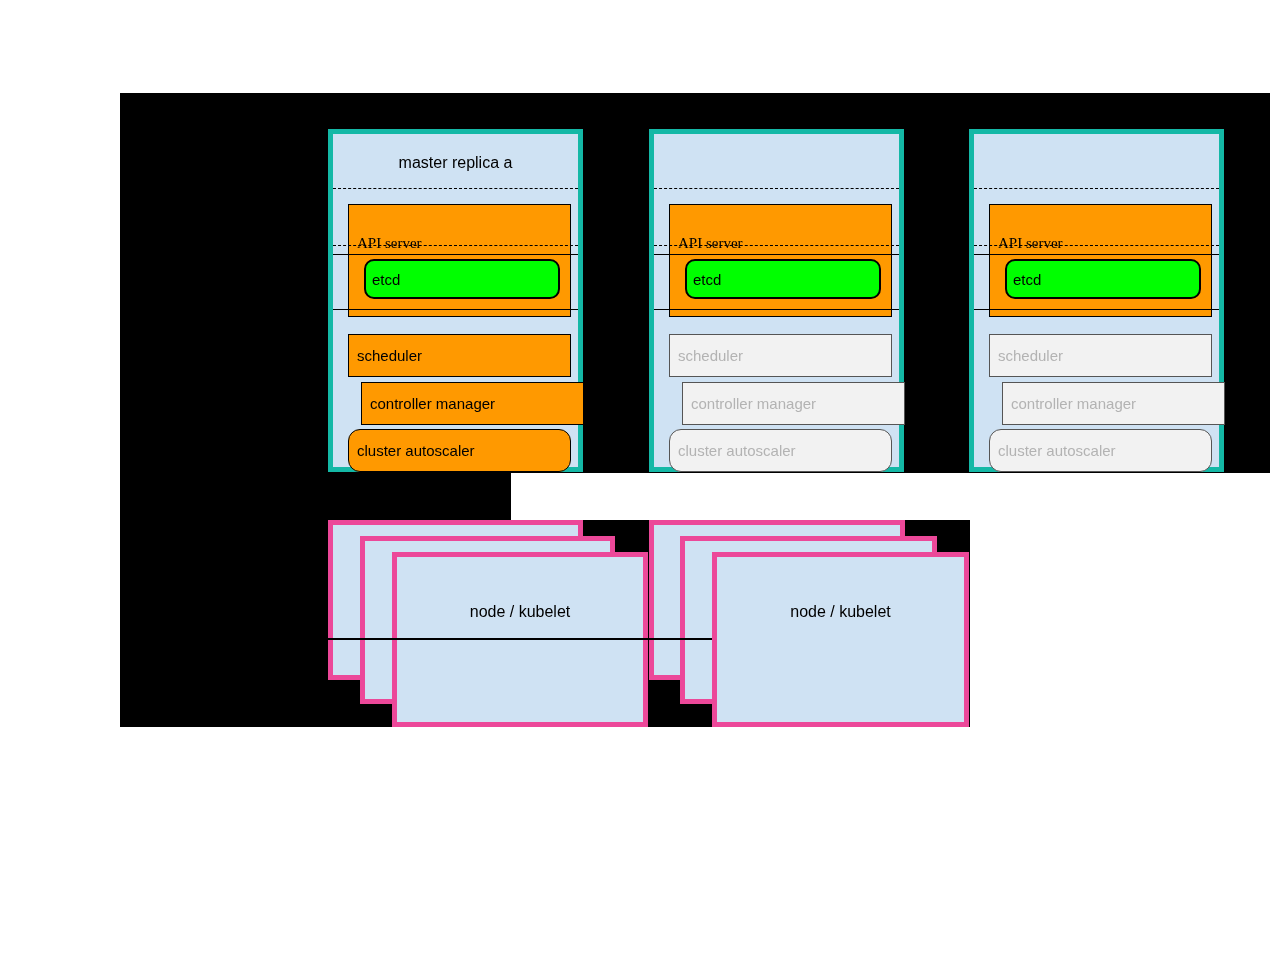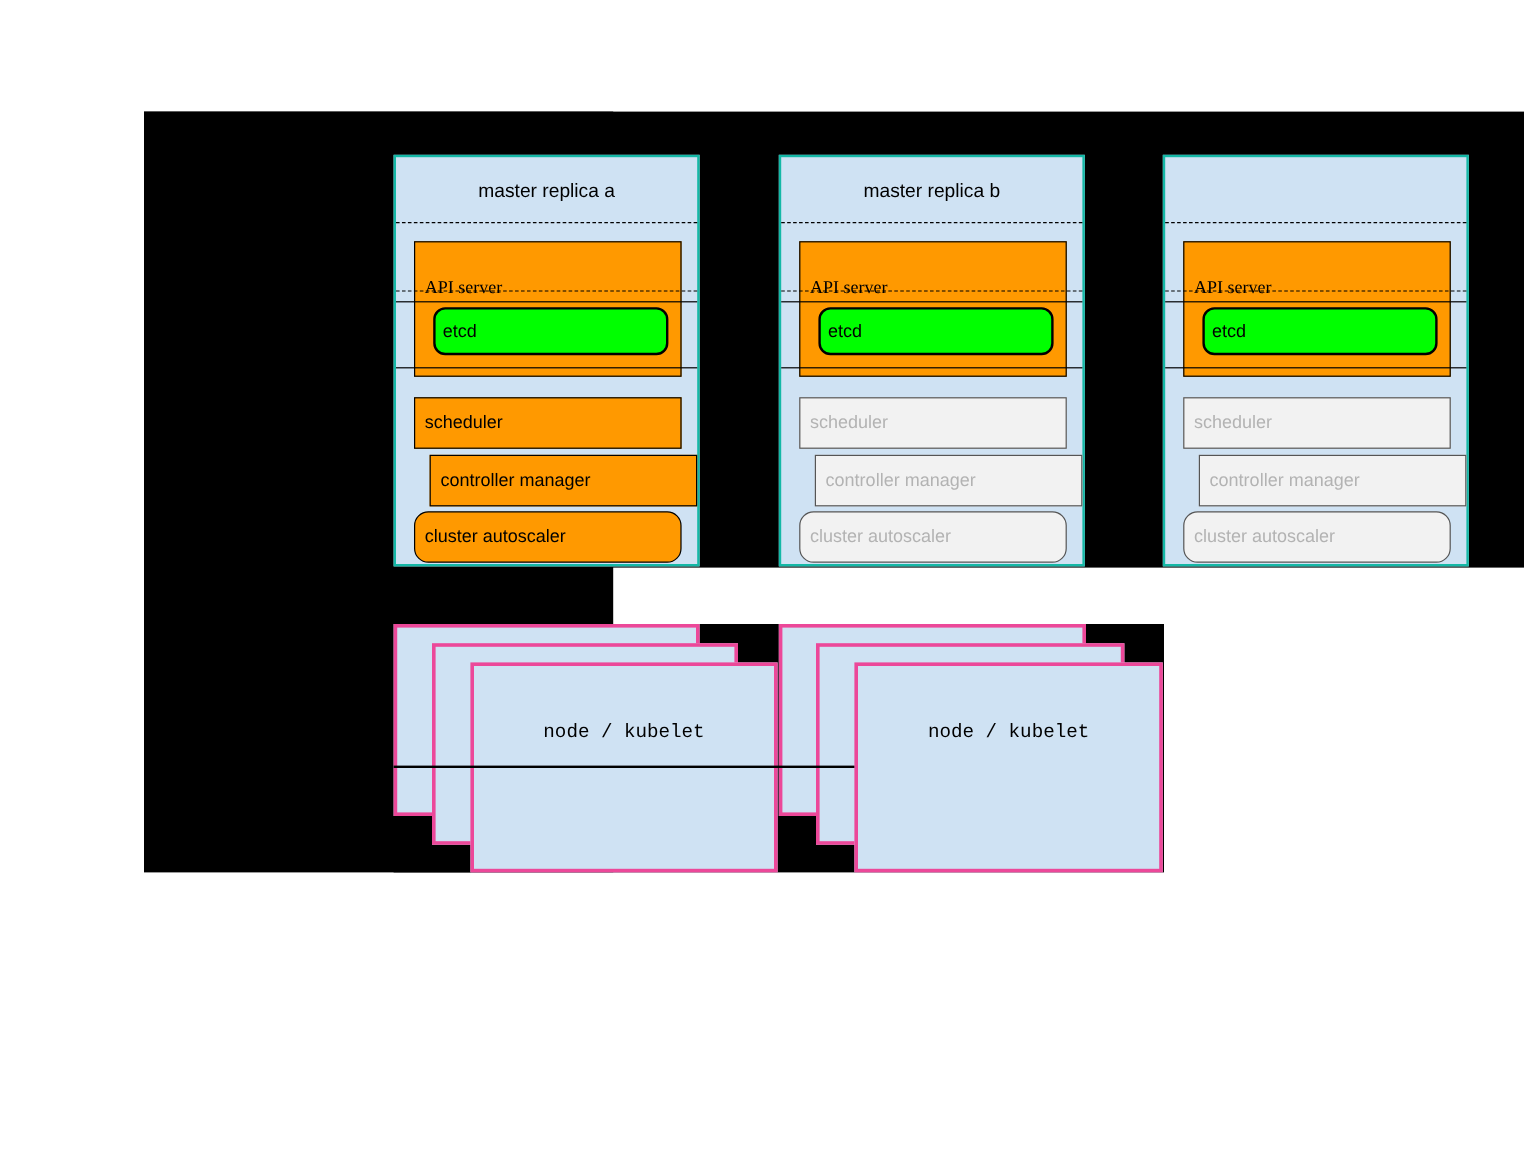--- a/index.html
+++ b/index.html
@@ -8,21 +8,21 @@
     font-family:"Liberation Sans",sans-serif;font-size:15px;color:#000;
   }
   .bg-black{position:absolute;background:#000000;}
   #bg-top{left:120px;top:93px;width:1150px;height:380px;}
   #bg-left{left:120px;top:93px;width:391px;height:634px;}
   #bg-nodes{left:328px;top:520px;width:642px;height:207px;}
 
   
   .master{
     position:absolute;top:129px;width:255px;height:343px;box-sizing:border-box;
-    background:#cfe2f3;border:2px solid #14b8a6;z-index:2;
+    background:#cfe2f3;border:5px solid #14b8a6;z-index:2;
   }
   .m-title{padding-top:20px;text-align:center;font-size:16px;}
   .hline{position:absolute;left:0;width:100%;height:0;z-index:3;}
   .hline.dashed{border-top:1.5px dashed #000;}
   .hline.solid{border-top:1.5px solid #000;}
   .api-box{
     position:absolute;left:15px;top:70px;width:223px;height:113px;box-sizing:border-box;
     border:1.5px solid #000;z-index:2;
   }
   .api-box .box-label{position:absolute;left:8px;top:30px;font-family:Liberation Serif, serif;}
@@ -35,21 +35,21 @@
     display:flex;align-items:center;padding-left:6px;
   }
   .sub{
     position:absolute;left:15px;width:223px;height:43px;box-sizing:border-box;
     border:1.5px solid #000;display:flex;align-items:center;padding-left:8px;z-index:4;
   }
   .sub1{top:200px;} .sub2{top:248px;margin-left:13px;} .sub3{top:295px;border-radius:12px;}
 
   
   .node-card{
-    position:absolute;box-sizing:border-box;background:#cfe2f3;border:3px solid #ec4899;font-family:Liberation Mono, monospace;
+    position:absolute;box-sizing:border-box;background:#cfe2f3;border:5px solid #ec4899;
   }
   .z1{z-index:2;} .z2{z-index:3;} .z3{z-index:4;}
   .node-label{margin-top:46px;text-align:center;font-size:16px;}
   #node-separator{
     position:absolute;left:328px;top:638px;width:384px;height:2px;background:#000;z-index:5;
   }
 </style>
 </head>
 <body>
 
@@ -76,21 +76,20 @@
     </div>
     <div class="sub sub2 active-box">
       <span class="box-label">controller manager</span>
     </div>
     <div class="sub sub3 active-box">
       <span class="box-label">cluster autoscaler</span>
     </div>
   </div>
 
   <div class="master" style="left:649px">
-    <div class="m-title">master replica b</div>
     <div class="hline dashed" style="top:54px"></div>
     <div class="api-box active-box">
       <div class="box-label">API server</div>
     </div>
     <div class="hline dashed" style="top:111px"></div>
     <div class="hline solid" style="top:120px"></div>
     <div class="etcd-box">
       <span class="box-label">etcd</span>
     </div>
     <div class="hline solid" style="top:175px"></div>

